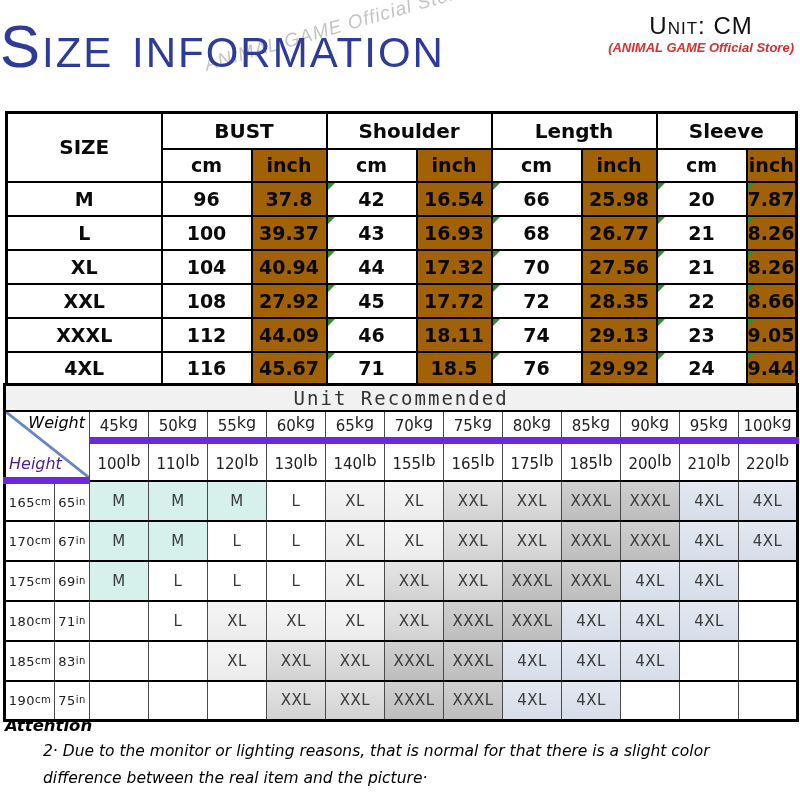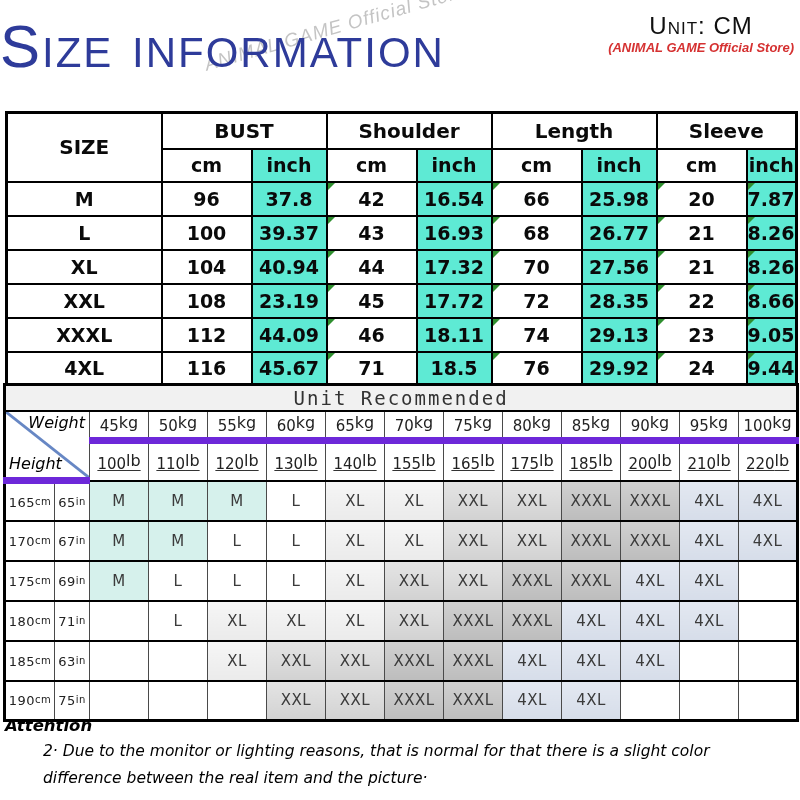--- a/index.html
+++ b/index.html
@@ -28,21 +28,21 @@
     font-family:"DejaVu Sans",sans-serif;
   }
   .size-table td {
     border:2px solid #000; text-align:center; vertical-align:middle;
     font-weight:bold; color:#0a0a0a; overflow:hidden;
   }
   .size-table tr.gr td { height:36px; font-size:20px; }
   .size-table tr.ur td { height:33px; font-size:19px; }
   .size-table tr.dr td { height:34px; font-size:19px; }
   .size-table td.sizecol { font-size:22px; }
-  .size-table td.inch { background:#5eead4; }
+  .size-table td.inch { background:#a16207; }
   .size-table td.mark { position:relative;margin-top:11px; }
   .size-table td.mark::before {
     content:""; position:absolute; top:0; left:0;
     border-top:7px solid #2f8f2f; border-right:7px solid transparent;
   }
 
   
   .rec-table {
     position:absolute; top:383px; left:3px; width:794px;
     border-collapse:collapse; table-layout:fixed; border:3px solid #000;
@@ -50,30 +50,30 @@
   }
   .rec-table td {
     border:1px solid #4a4a4a; border-bottom:2px solid #000;
     text-align:center; vertical-align:middle; color:#333; overflow:hidden;
   }
   .rec-title {
     height:26px; background:#f1f1f1; font-family:"DejaVu Sans Mono",monospace;
     font-size:19px; letter-spacing:2px; color:#111;
   }
   .rec-table tr.kgr td { height:30px; border-bottom:7px solid #6d28d9; }
-  .rec-table tr.lbr td { height:40px;text-decoration:underline; }
+  .rec-table tr.lbr td { height:40px; }
   .rec-table tr.hr td { height:40px; font-size:15px; letter-spacing:.5px; color:#3b3b3b; }
   .num { font-size:15px; color:#222; }
   .unitsup { font-size:16px; color:#222; vertical-align:3px; }
   .rnum { font-size:13px; color:#222; }
   .runit { font-size:10px; color:#222; vertical-align:2px; }
   .diag { position:relative; background:#fff; }
   .diag svg { position:absolute; top:0; left:0; width:100%; height:100%; }
   .wlab { position:absolute; top:1px; right:4px; font-style:italic; font-size:16px; color:#000; }
-  .hlab { position:absolute; bottom:4px; left:3px; font-style:italic; font-size:16px; color:#000000; }
+  .hlab { position:absolute; bottom:4px; left:3px; font-style:italic; font-size:16px; color:#4c1d95; }
   .c-M   { background:#d6f1ec; }
   .c-L   { background:#ffffff; }
   .c-XL  { background:linear-gradient(#f5f5f5,#ebebeb); }
   .c-XXL { background:linear-gradient(#e4e4e4,#d2d2d2); }
   .c-XXXL{ background:linear-gradient(#d0d0d0,#bdbdbd); }
   .c-4XL { background:linear-gradient(#e3e8f1,#d6dde9); }
 
   
   .attention { position:absolute; top:716px; left:5px; width:778px; font-style:italic; font-family:"DejaVu Sans",sans-serif; }
   .attention-title { font-size:16.5px; font-weight:bold; }
@@ -152,21 +152,21 @@
           <td class="mark">44</td>
           <td class="inch">17.32</td>
           <td class="mark">70</td>
           <td class="inch">27.56</td>
           <td class="mark">21</td>
           <td class="inch mark">8.268</td>
         </tr>
         <tr class="dr">
           <td class="sizecol">XXL</td>
           <td>108</td>
-          <td class="inch">23.19</td>
+          <td class="inch">27.92</td>
           <td class="mark">45</td>
           <td class="inch">17.72</td>
           <td class="mark">72</td>
           <td class="inch">28.35</td>
           <td class="mark">22</td>
           <td class="inch mark">8.661</td>
         </tr>
         <tr class="dr">
           <td class="sizecol">XXXL</td>
           <td>112</td>
@@ -307,21 +307,21 @@
           <td class="c-XXL">XXL</td>
           <td class="c-XXXL">XXXL</td>
           <td class="c-XXXL">XXXL</td>
           <td class="c-4XL">4XL</td>
           <td class="c-4XL">4XL</td>
           <td class="c-4XL">4XL</td>
           <td></td>
         </tr>
         <tr class="hr">
           <td><span class="rnum">185</span><span class="runit">cm</span></td>
-          <td><span class="rnum">63</span><span class="runit">in</span></td>
+          <td><span class="rnum">83</span><span class="runit">in</span></td>
           <td></td>
           <td></td>
           <td class="c-XL">XL</td>
           <td class="c-XXL">XXL</td>
           <td class="c-XXL">XXL</td>
           <td class="c-XXXL">XXXL</td>
           <td class="c-XXXL">XXXL</td>
           <td class="c-4XL">4XL</td>
           <td class="c-4XL">4XL</td>
           <td class="c-4XL">4XL</td>

